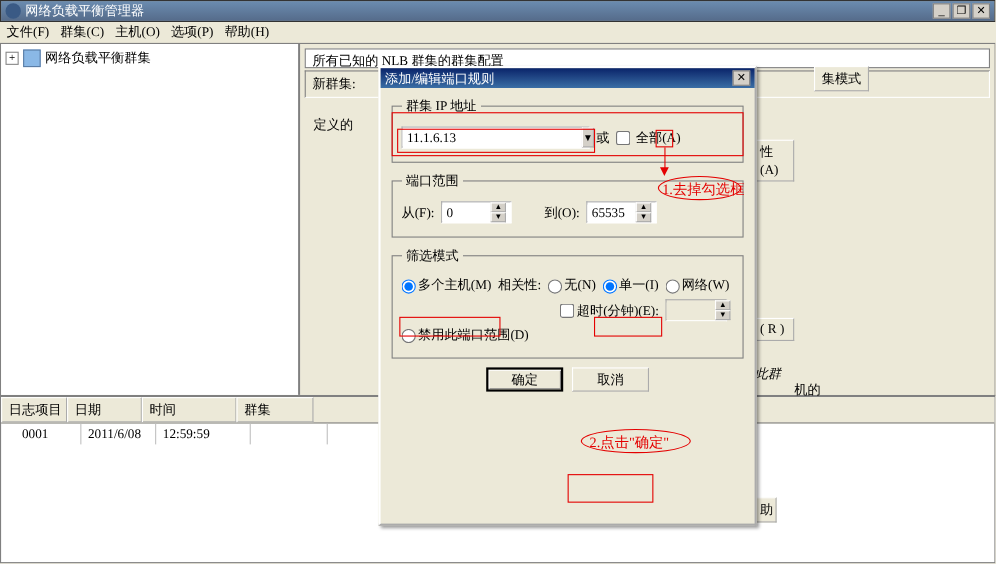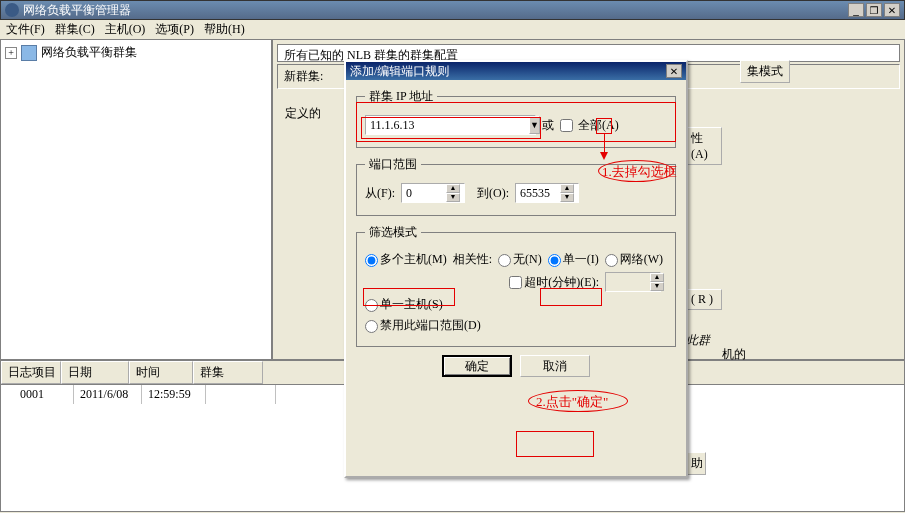--- a/index.html
+++ b/index.html
@@ -111,21 +111,21 @@
   }
   .log-header div, .log-row div {
     border-right: 1px solid #c0c0c0;
     padding: 2px 6px;
     overflow: hidden;
     white-space: nowrap;
   }
   .log-header div { background: #ece9d8; border: 1px outset #fff; }
   .col1 { width: 60px; }
   .col2 { width: 68px; }
-  .col3 { width: 64px; }
+  .col3 { width: 86px; }
   .col4 { width: 70px; }
   .log-row { display: flex; margin-left: 13px; }
 
   
   .dialog {
     position: absolute;
     left: 344px; top: 60px;
     width: 344px; height: 418px;
     background: #ece9d8;
     border: 2px outset #fff;
@@ -318,21 +318,21 @@
       <legend>端口范围</legend>
       <div class="row">
         <span>从(F):</span>
         <div class="spinner">
           <input type="text" value="0" style="">
           <div class="spinbtns">
               <div class="spinbtn">▲</div>
               <div class="spinbtn">▼</div>
             </div>
         </div>
-        <span style="margin-left:6px;text-align:center;">到(O):</span>
+        <span style="margin-left:24px;text-align:center;">到(O):</span>
         <div class="spinner">
           <input type="text" value="65535" style="">
           <div class="spinbtns">
               <div class="spinbtn">▲</div>
               <div class="spinbtn">▼</div>
             </div>
         </div>
       </div>
     </fieldset>
 
@@ -348,23 +348,20 @@
       </div>
       <div class="row" style="justify-content:flex-end; padding-right:6px;">
         <label><input type="checkbox" style=""><span>超时(分钟)(E):</span></label>
         <div class="spinner" style="width:56px; background:#ece9d8;">
           <input type="text" disabled="" style="background: rgb(236, 233, 216);" value="">
           <div class="spinbtns">
               <div class="spinbtn">▲</div>
               <div class="spinbtn">▼</div>
             </div>
         </div>
-      </div>
-      <div class="row">
-        <label><input type="radio" name="filt" style=""><span>单一主机(S)</span></label>
       </div>
       <div class="row">
         <label><input type="radio" name="filt" style=""><span>禁用此端口范围(D)</span></label>
       </div>
     </fieldset>
 
     <div class="btnrow">
       <button class="btn btn-default">确定</button>
       <button class="btn">取消</button>
     </div>

